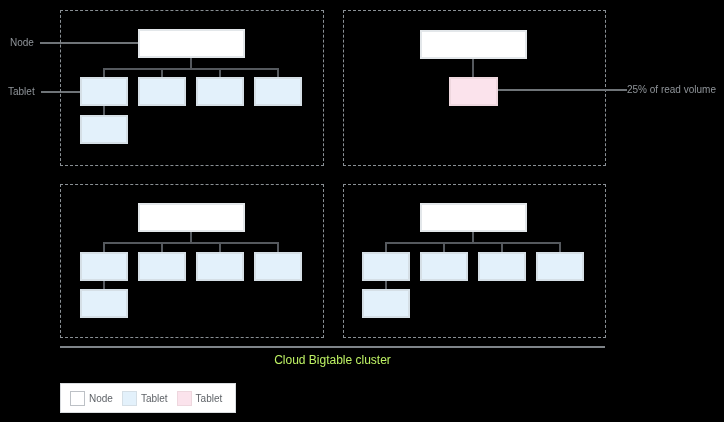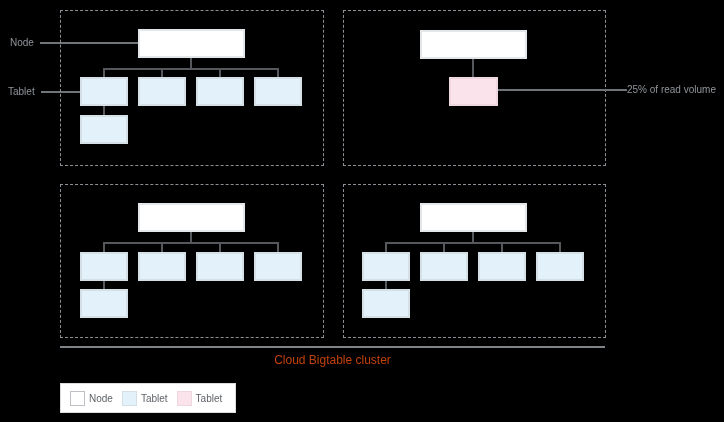--- a/index.html
+++ b/index.html
@@ -26,21 +26,21 @@
   .lbl{position:absolute;color:#8f9499;font-size:10px;line-height:11px;white-space:nowrap;}
   #node-label{left:10px;top:37px;}
   #node-label-line{left:40px;top:42px;width:98px;}
   #tablet-label{left:8px;top:86px;}
   #tablet-label-line{left:41px;top:91px;width:39px;}
   #readvol-line{left:498px;top:89px;width:129px;}
   #readvol-label{left:627px;top:84px;}
   #cluster-line{position:absolute;left:60px;top:346px;width:545px;height:2px;background:#7f8489;}
   #cluster-title{
     position:absolute;left:60px;top:354px;width:545px;text-align:center;
-    color:#c2410c;font-size:12px;line-height:13px;
+    color:#bef264;font-size:12px;line-height:13px;
   }
   #legend{
     position:absolute;left:60px;top:383px;width:176px;height:30px;box-sizing:border-box;
     background:#ffffff;border:1px solid #d9dcdf;
     display:flex;align-items:center;padding:0 9px;gap:9px;
   }
   .legend-item{display:flex;align-items:center;gap:4px;}
   .swatch{width:15px;height:15px;box-sizing:border-box;flex:none;}
   .sw-node{background:#ffffff;border:1px solid #bdc1c6;}
   .sw-tablet{background:#e3f1fb;border:1px solid #d5dfe6;}

